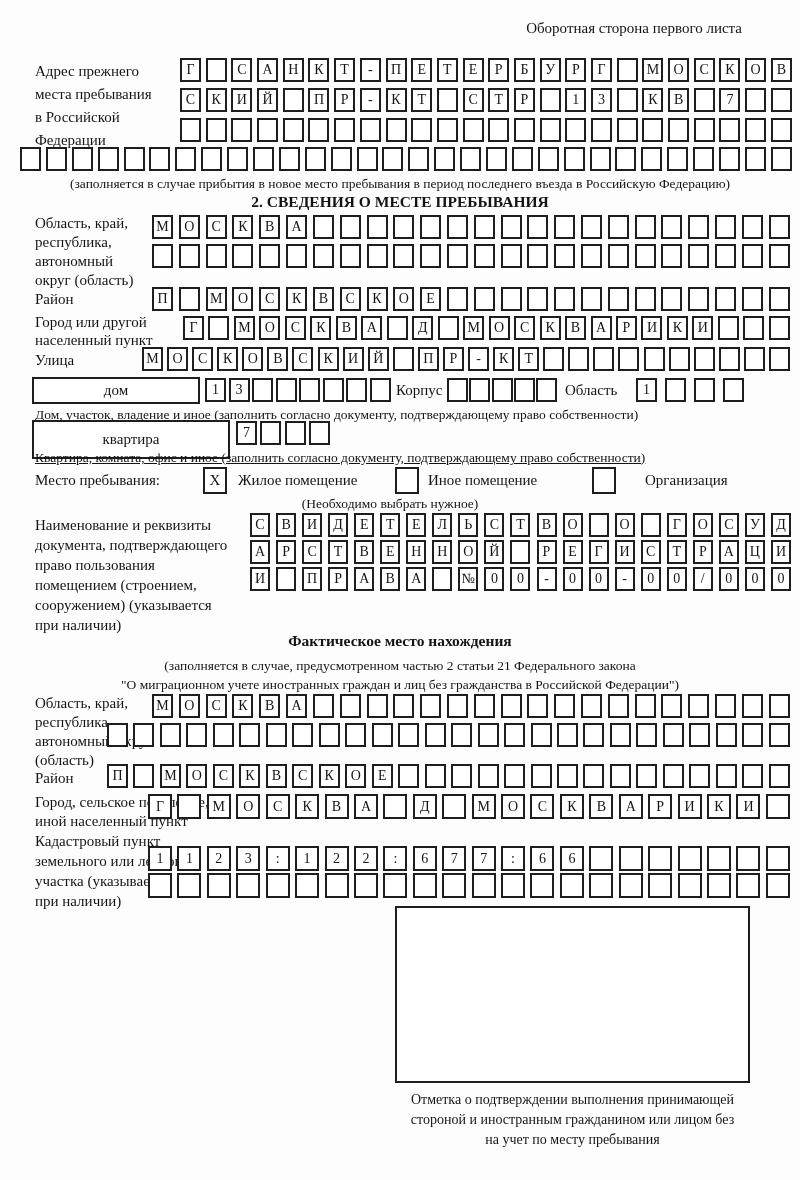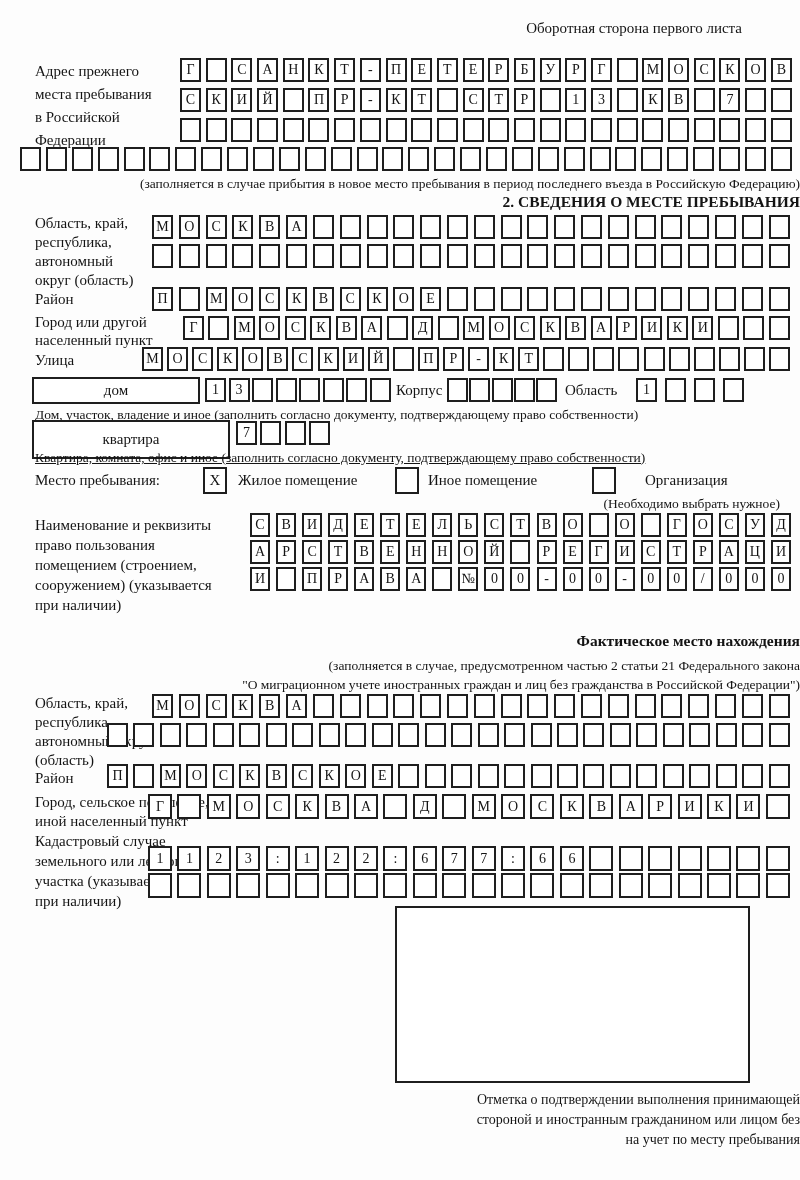--- a/index.html
+++ b/index.html
@@ -8,21 +8,21 @@
     width: 800px; height: 1180px;
     background: #fdfdfd;
     font-family: "Liberation Serif", "DejaVu Serif", serif;
     color: #141414;
     position: relative;
     overflow: hidden;
   }
   .abs { position: absolute; }
   .label { font-size: 15px; line-height: 19px; }
   .caption { font-size: 13.5px; line-height: 17px; }
-  .center { text-align: right; }
+  .center { text-align: center; }
   .title { font-size: 15.5px; font-weight: bold; }
   .boxrow { display: flex; justify-content: space-between; }
   .cell {
     flex: none; width: 21px; height: 24px;
     border: 2px solid #1e1e1e; background: #fff;
     display: flex; align-items: center; justify-content: center;
     font-size: 14px; line-height: 1;
   }
   .wide .cell { width: 24px; height: 25px; }
   .doc .cell { width: 20px; }
@@ -354,20 +354,21 @@
   <div class="abs checkbox" style="left:203px; top:467px;">X</div>
   <div class="abs label" style="left:238px; top:471px;">Жилое помещение</div>
   <div class="abs checkbox" style="left:395px; top:467px;"></div>
   <div class="abs label" style="left:428px; top:471px;">Иное помещение</div>
   <div class="abs checkbox" style="left:592px; top:467px;"></div>
   <div class="abs label" style="left:645px; top:471px;">Организация</div>
   <div class="abs caption center" style="left:0; top:495px; width:780px;">(Необходимо выбрать нужное)</div>
 
   <div class="abs label" style="left:35px; top:515px; width:215px; line-height:20px;">
       <div>Наименование и реквизиты</div>
+      <div>документа, подтверждающего</div>
       <div>право пользования</div>
       <div>помещением (строением,</div>
       <div>сооружением) (указывается</div>
       <div>при наличии)</div>
     </div>
   <div class="abs boxrow doc" style="left:250px; top:513px; width:541px;">
       <span class="cell">С</span>
       <span class="cell">В</span>
       <span class="cell">И</span>
       <span class="cell">Д</span>
@@ -554,21 +555,21 @@
       <span class="cell">В</span>
       <span class="cell">А</span>
       <span class="cell">Р</span>
       <span class="cell">И</span>
       <span class="cell">К</span>
       <span class="cell">И</span>
       <span class="cell"></span>
     </div>
 
   <div class="abs label" style="left:35px; top:831px; width:180px; line-height:20px;">
-      <div>Кадастровый случае</div>
+      <div>Кадастровый пункт</div>
       <div>земельного или лесного</div>
       <div>участка (указывается</div>
       <div>при наличии)</div>
     </div>
   <div class="abs boxrow wide" style="left:148px; top:846px; width:642px;">
       <span class="cell">1</span>
       <span class="cell">1</span>
       <span class="cell">2</span>
       <span class="cell">3</span>
       <span class="cell">:</span>

